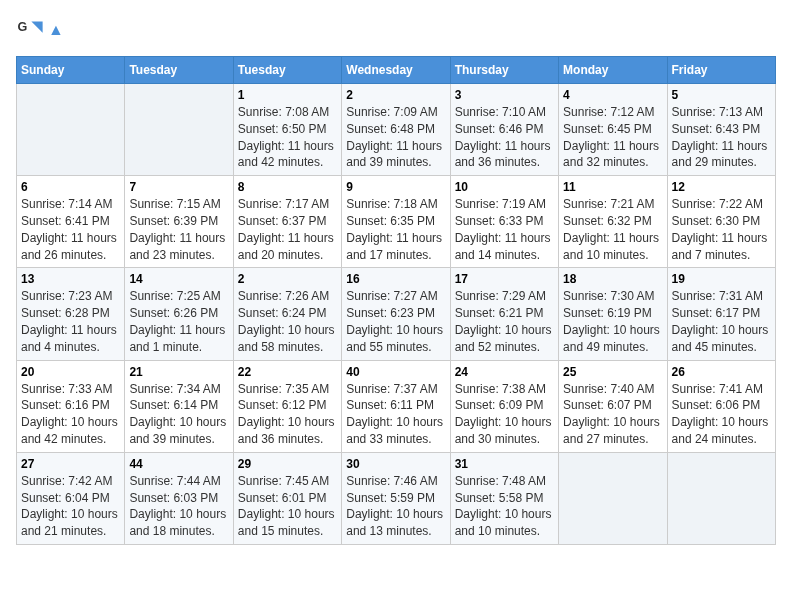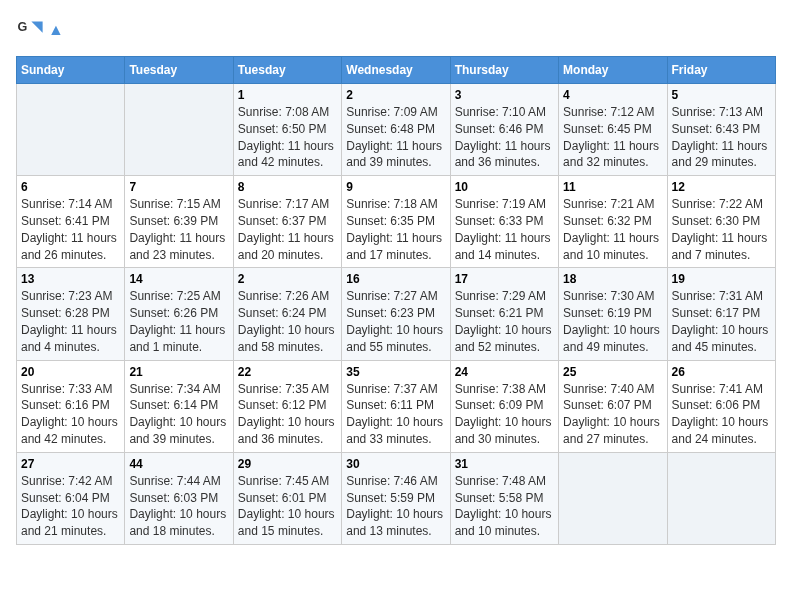--- a/index.html
+++ b/index.html
@@ -213,21 +213,21 @@
         </td>
         <td>
           <span class="day-num">21</span>
           <div class="day-info">Sunrise: 7:34 AM<br>Sunset: 6:14 PM<br>Daylight: 10 hours and 39 minutes.</div>
         </td>
         <td>
           <span class="day-num">22</span>
           <div class="day-info">Sunrise: 7:35 AM<br>Sunset: 6:12 PM<br>Daylight: 10 hours and 36 minutes.</div>
         </td>
         <td>
-          <span class="day-num">35</span>
+          <span class="day-num">40</span>
           <div class="day-info">Sunrise: 7:37 AM<br>Sunset: 6:11 PM<br>Daylight: 10 hours and 33 minutes.</div>
         </td>
         <td>
           <span class="day-num">24</span>
           <div class="day-info">Sunrise: 7:38 AM<br>Sunset: 6:09 PM<br>Daylight: 10 hours and 30 minutes.</div>
         </td>
         <td>
           <span class="day-num">25</span>
           <div class="day-info">Sunrise: 7:40 AM<br>Sunset: 6:07 PM<br>Daylight: 10 hours and 27 minutes.</div>
         </td>

